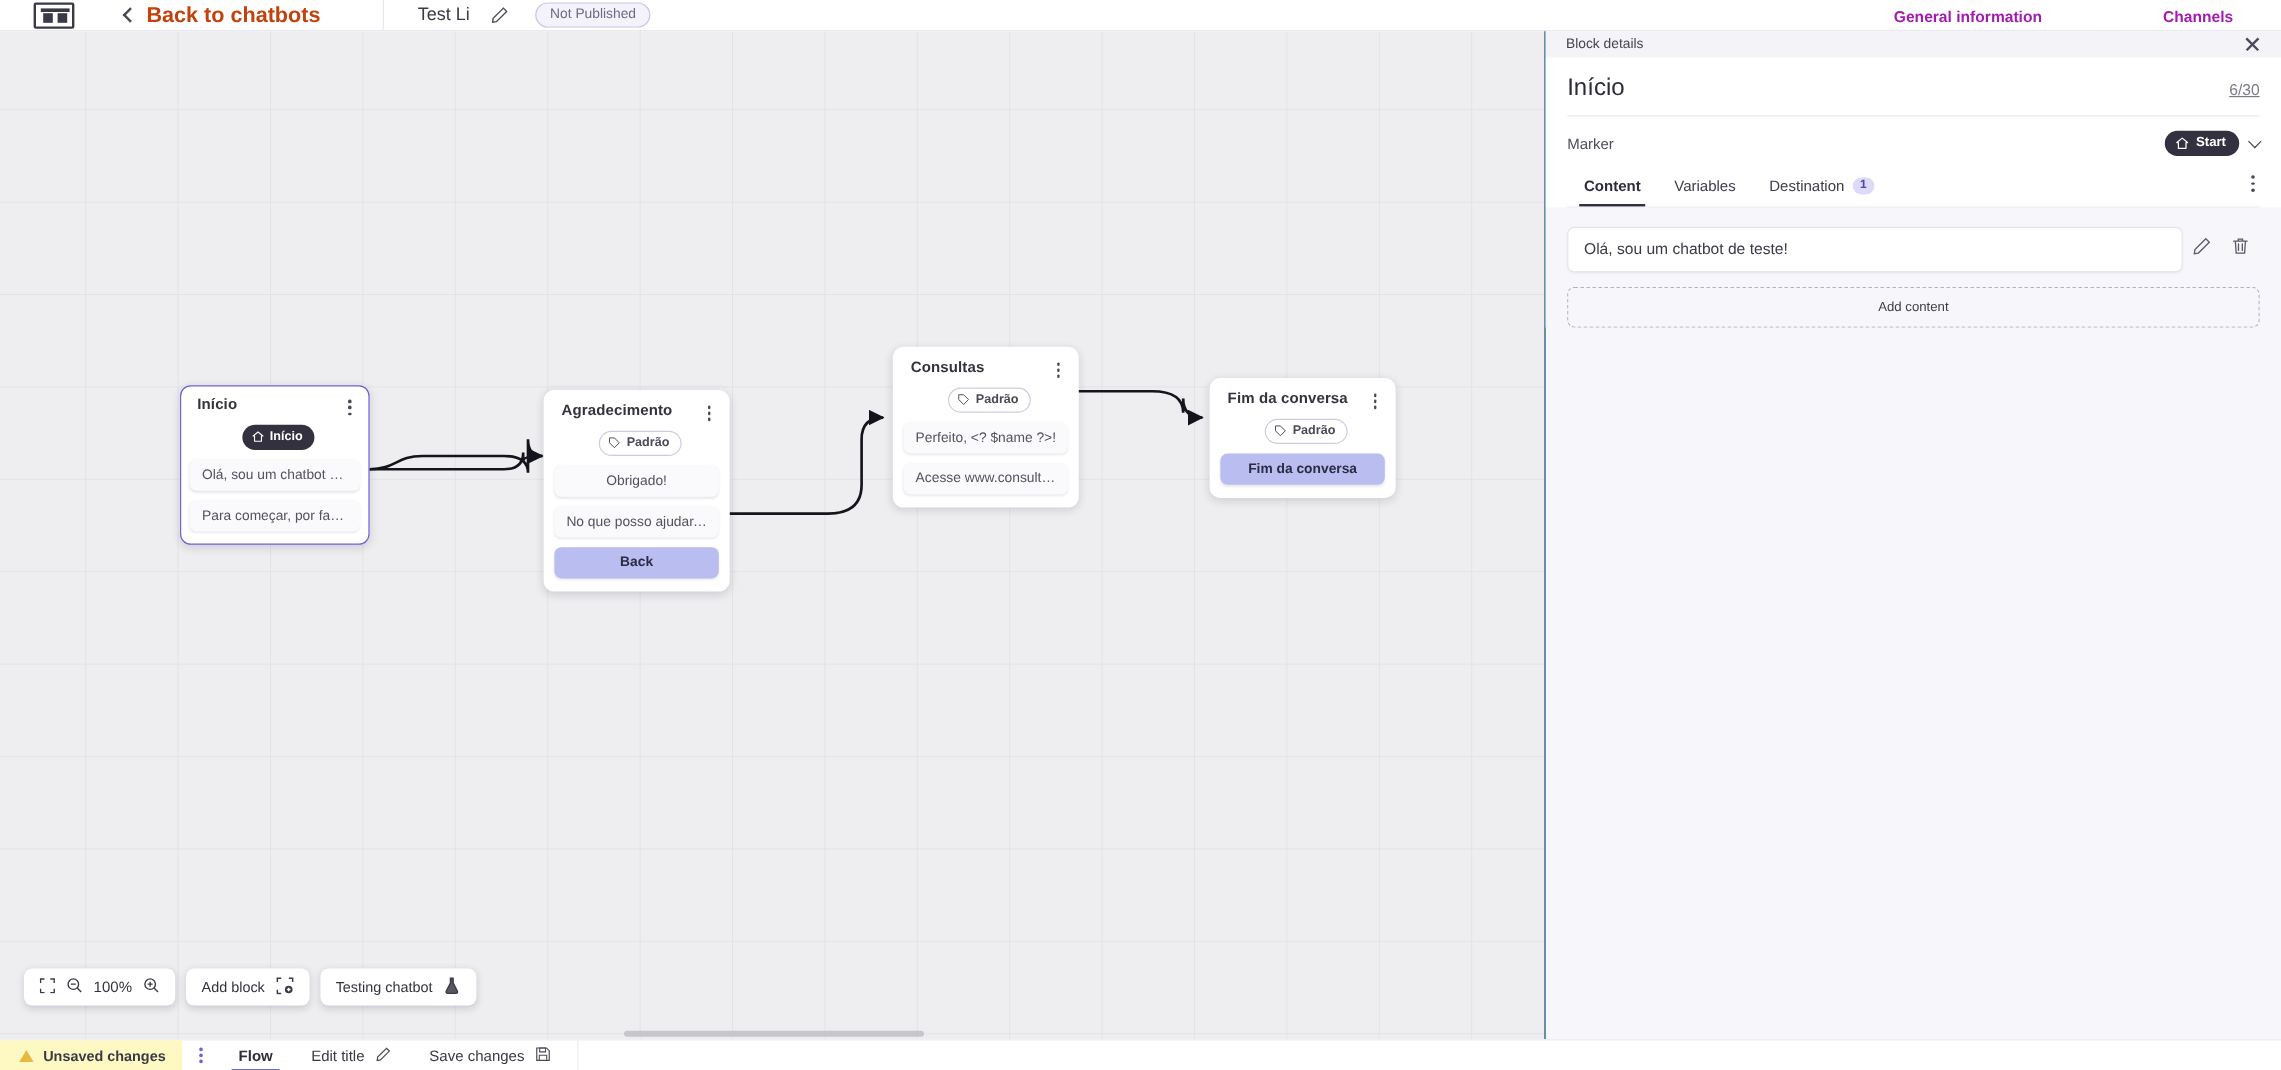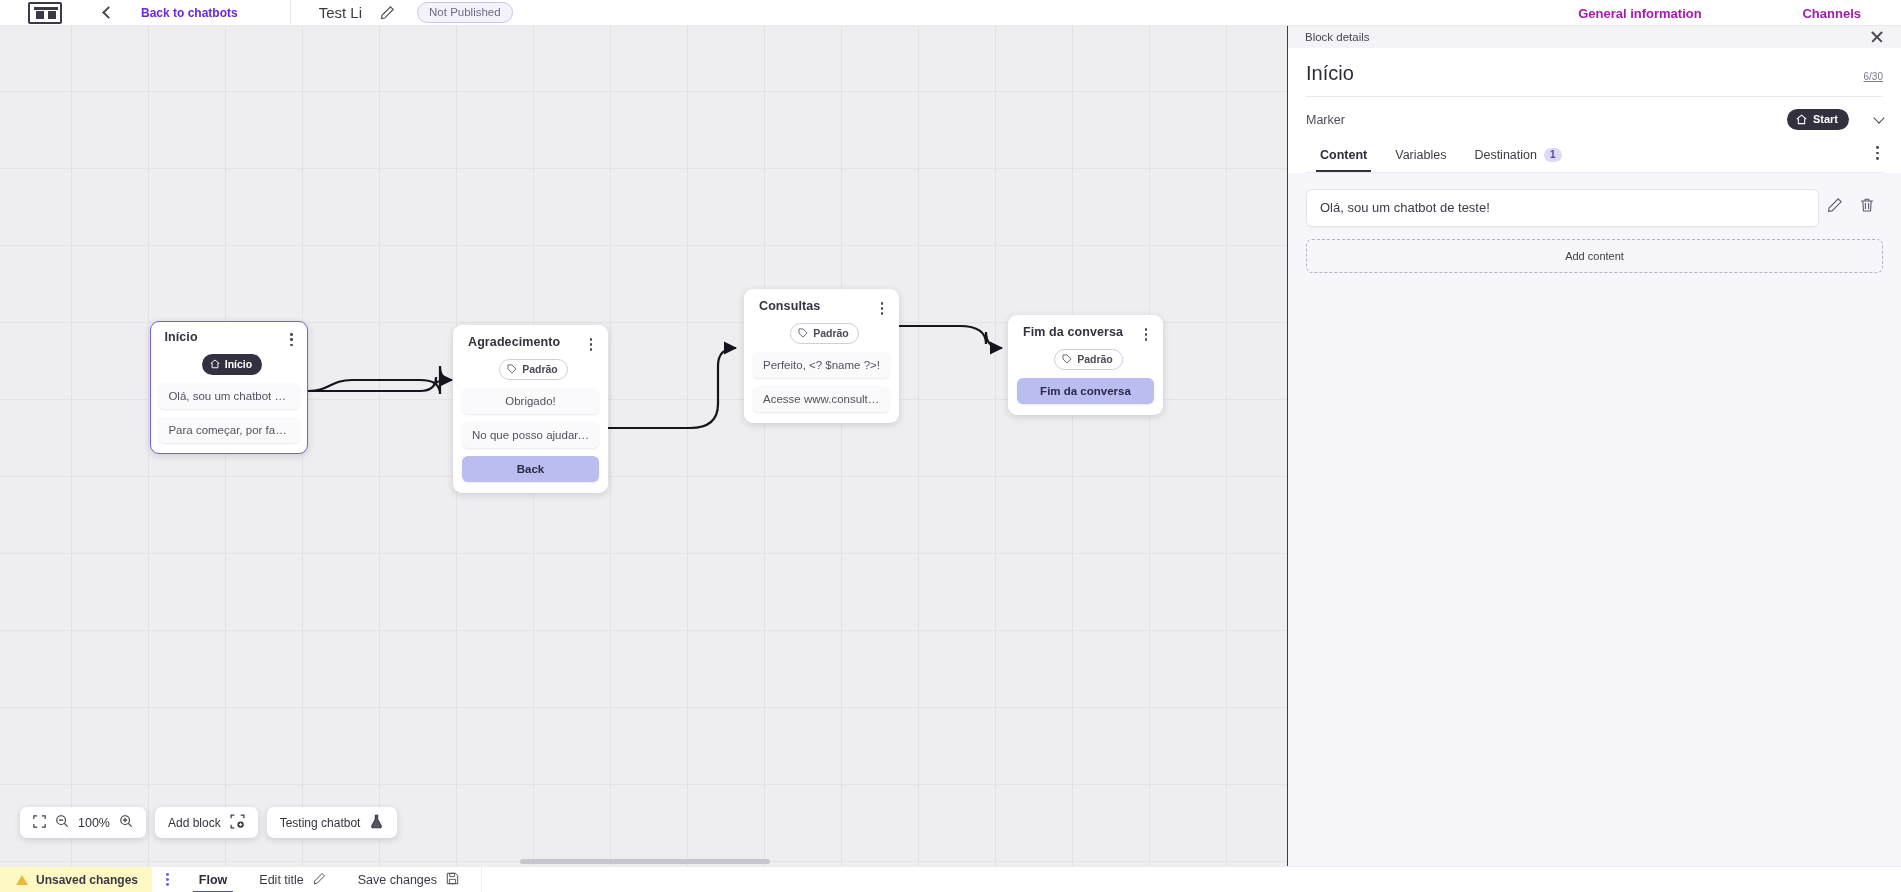--- a/index.html
+++ b/index.html
@@ -28,21 +28,21 @@
   .logo-box .bar3 { position:absolute; bottom:3px; left:18px; width:8px; height:8px; background:#3a3a46; }
 
   .back-link {
     display: flex; align-items: center; gap: 9px;
     margin-left: 42px; cursor: pointer;
   }
   .chev-left {
     width: 9px; height: 9px; border-left: 2px solid #4a4a57; border-bottom: 2px solid #4a4a57;
     transform: rotate(45deg);
   }
-  .back-link .lbl { font-size: 12px; font-weight: 700; color: #6d28d9; margin-left: 19px; }
+  .back-link .lbl { font-size: 18px; font-weight: 700; color: #c2410c; }
 
   .top-divider { width: 1px; height: 26px; background: #e8e8ee; margin-left: 52px; }
 
   .bot-title { font-size: 15px; color: #3a3a46; margin-left: 28px; }
   .pencil-ic { margin-left: 18px; cursor:pointer; display:flex; align-items:center;}
   .pub-badge {
     margin-left: 22px; border: 1px solid #c9c5e4; border-radius: 11px;
     padding: 3px 11px 4px; font-size: 11.5px; color: #6e6a86; background: #f4f2fb;
   }
 
@@ -133,26 +133,26 @@
   .x-btn { width: 14px; height: 14px; position: relative; cursor: pointer; }
   .x-btn::before, .x-btn::after {
     content:""; position:absolute; left:0; top:6px; width:14px; height:1.6px; background:#4a4a57;
   }
   .x-btn::before { transform: rotate(45deg); }
   .x-btn::after  { transform: rotate(-45deg); }
 
   .panel-body { background:#ffffff; padding: 0 18px; }
   .title-row { display: flex; align-items: baseline; justify-content: space-between; padding: 14px 0 11px; }
   .panel-title { font-size: 20px; color: #2c2c38; font-weight: 400; }
-  .counter { font-size: 10px; color: #7a7a88; text-decoration: underline; }
+  .counter { font-size: 13px; color: #7a7a88; text-decoration: underline; }
   .hr { height: 1px; background: #e9e9f0; }
 
   .marker-row { display: flex; align-items: center; justify-content: space-between; padding: 12px 0 10px; }
   .marker-lbl { font-size: 12.5px; color: #4e4e5b; }
-  .marker-right { display: flex; align-items: center; gap: 26px; cursor: pointer; }
+  .marker-right { display: flex; align-items: center; gap: 9px; cursor: pointer; }
   .start-pill {
     display: inline-flex; align-items: center; gap: 6px;
     background: #33313f; color: #fff; border-radius: 12px;
     font-size: 11px; font-weight: 700; padding: 4px 11px 5px 9px;
   }
   .chev-down { width: 8px; height: 8px; border-right: 1.7px solid #4a4a57; border-bottom: 1.7px solid #4a4a57; transform: rotate(45deg); margin-bottom:3px;}
 
   .tabs { display: flex; align-items: center; gap: 0; position: relative; }
   .tab {
     font-size: 12.5px; color: #3c3c49; padding: 8px 14px 10px; cursor: pointer; position: relative;

